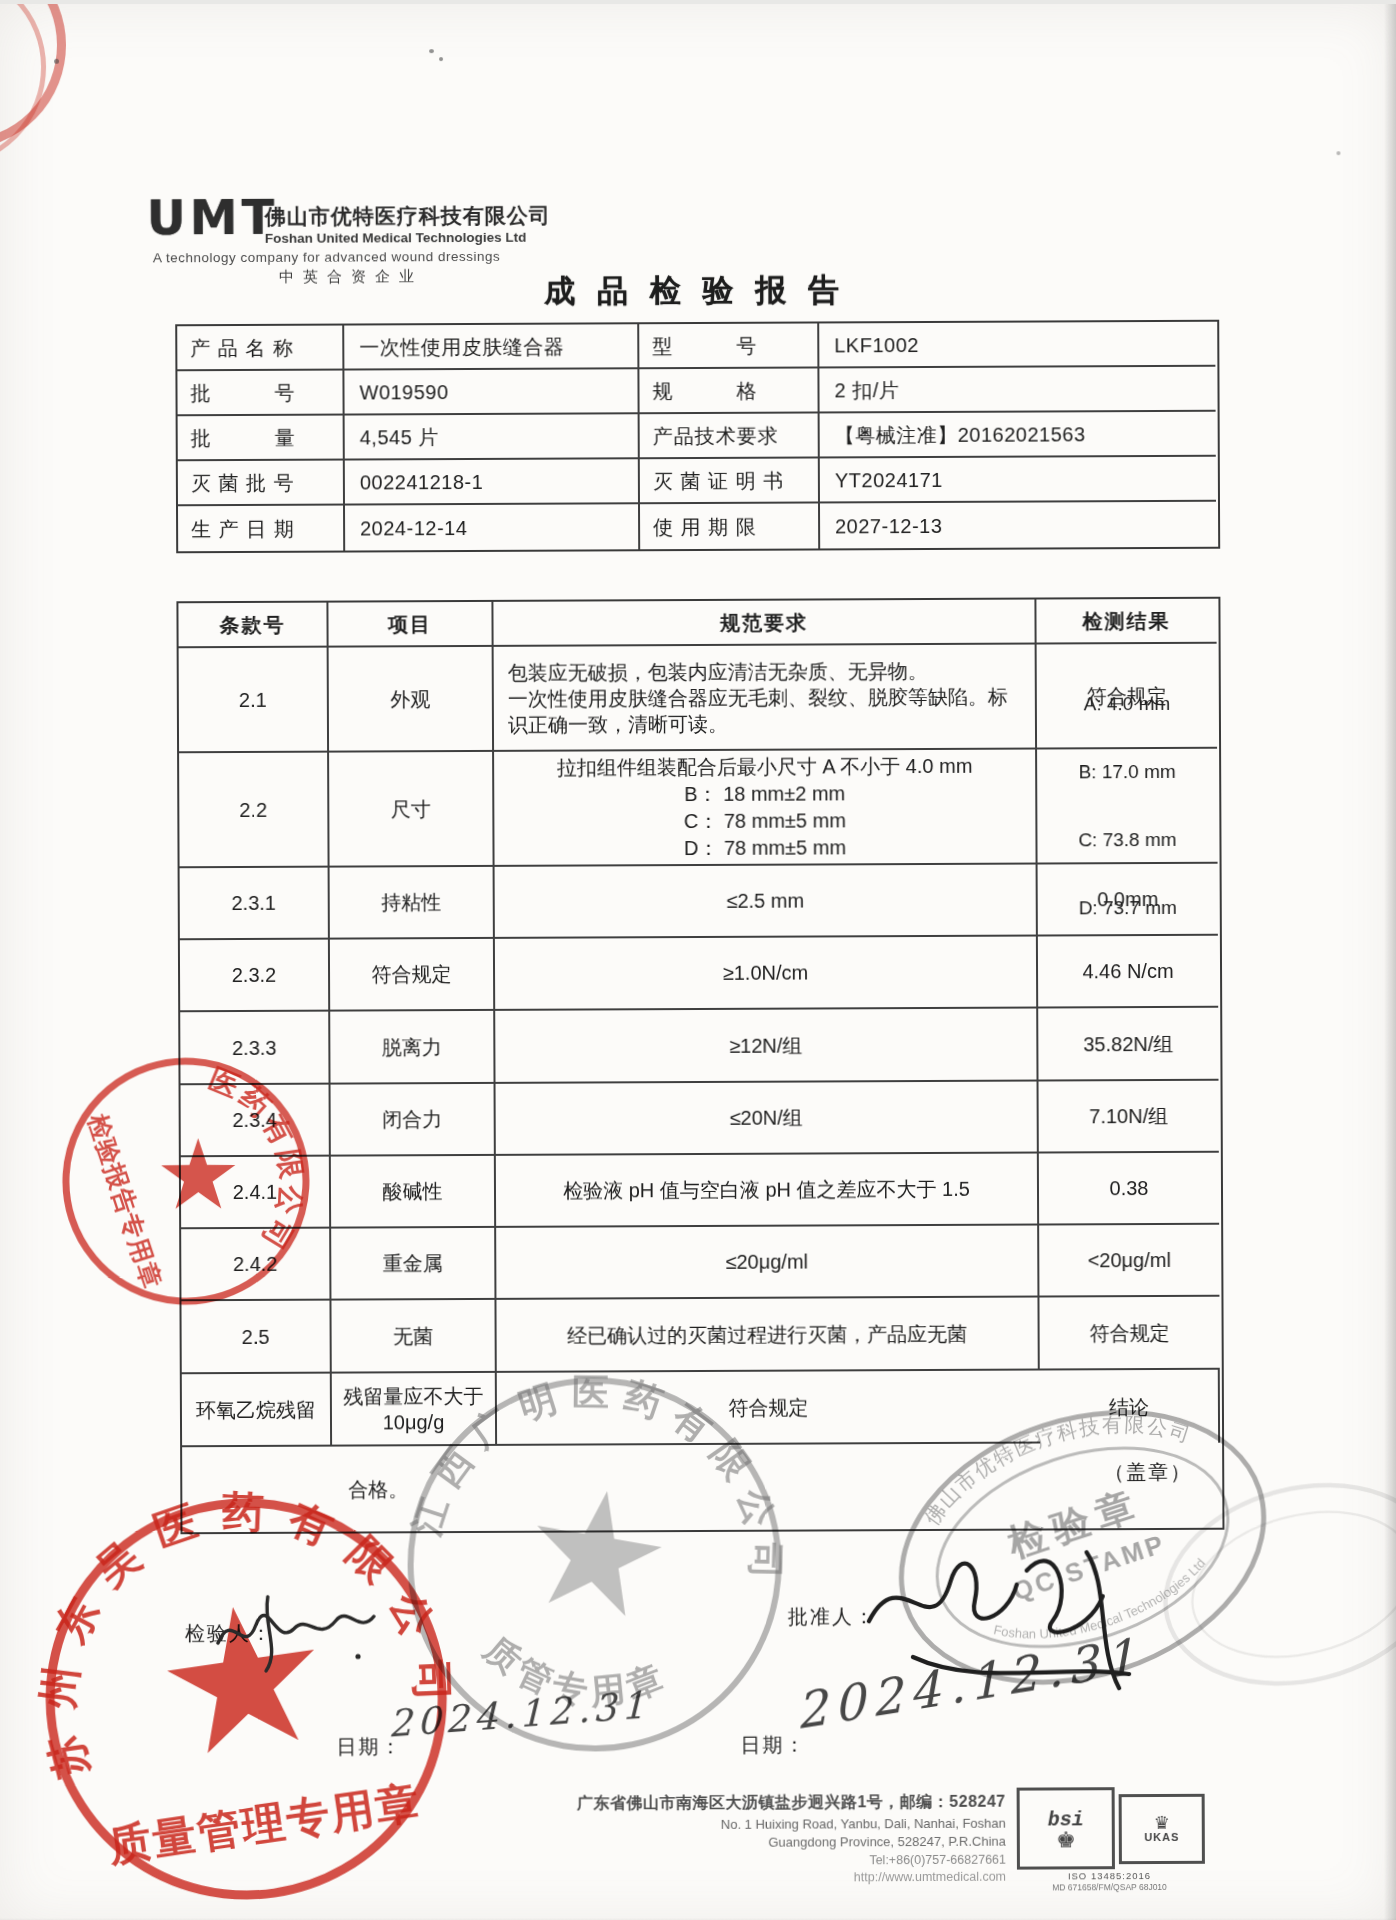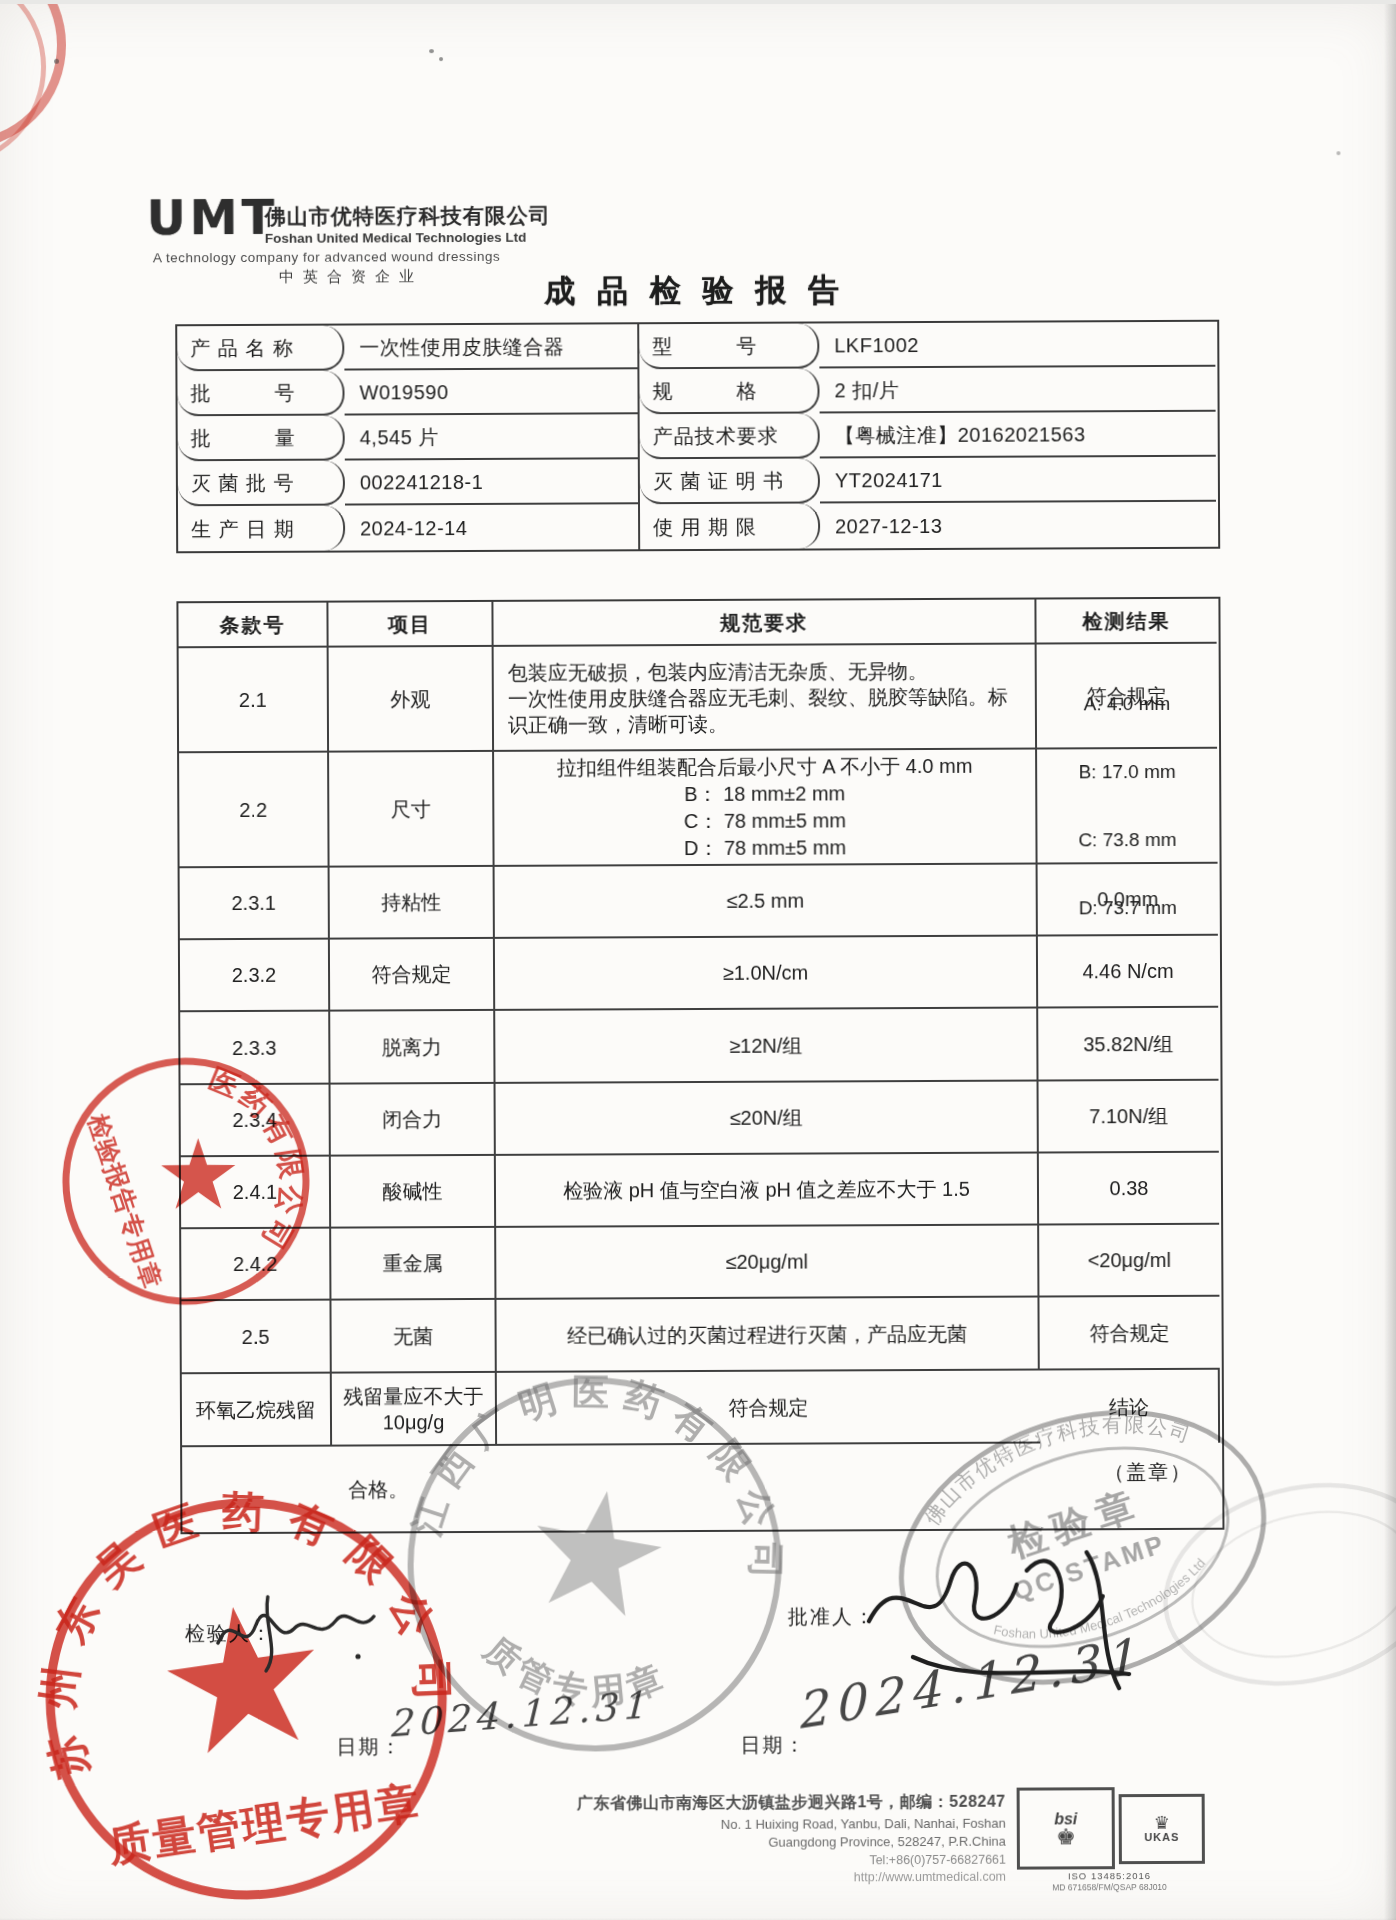--- a/index.html
+++ b/index.html
@@ -25,21 +25,21 @@
 
   
   .tbl{display:grid;border:2.5px solid #3a3a3a;background:transparent;}
   .t1{left:178px;top:318px;width:1040px;grid-template-columns:167px 295px 180px 396px;grid-auto-rows:45px;}
   .t2{left:178px;top:595px;width:1040px;grid-template-columns:150px 165px 543px 180px;
       grid-template-rows:45px 105px 115px 72px 72px 73px 72px 72px 72px 73px 73px 85px;}
   .c{border-right:2px solid #3f3f3f;border-bottom:2px solid #3f3f3f;display:flex;align-items:center;
      font-size:20px;color:#202020;line-height:1.3;}
   .c.last{border-right:none;}
   .c.bb0{border-bottom:none;}
-  .lbl{padding-left:13px;letter-spacing:1px;border-radius:21px;}
+  .lbl{padding-left:13px;letter-spacing:1px;}
   .val{padding-left:15px;letter-spacing:.5px;}
   .cc{justify-content:center;text-align:center;}
   .hd{font-weight:700;letter-spacing:2px;}
   .specL{flex-direction:column;align-items:flex-start;justify-content:center;padding:4px 10px 4px 14px;font-size:20px;}
   .specC{flex-direction:column;align-items:center;justify-content:center;font-size:20px;line-height:27px;}
   .resC{flex-direction:column;align-items:center;justify-content:center;font-size:19px;line-height:25px;gap:43px;}
   .concl{position:relative;padding-left:16px;}
   .seal-hint{position:absolute;right:28px;top:16px;font-size:20px;letter-spacing:2px;}
 
   
@@ -50,21 +50,21 @@
 
   
   .ft{text-align:right;color:#4c4c4c;}
   .ft-cn{left:520px;top:1789px;width:482px;font-size:16px;font-weight:700;letter-spacing:.5px;}
   .ft-e1{left:520px;top:1813px;width:482px;font-size:13px;color:#666;}
   .ft-e2{left:520px;top:1831px;width:482px;font-size:13px;color:#6d6d6d;}
   .ft-tel{left:520px;top:1850px;width:482px;font-size:12.5px;color:#8a8a8a;}
   .ft-web{left:520px;top:1867px;width:482px;font-size:12.5px;color:#9a9a9a;}
   .cert1{left:1013px;top:1785px;width:92px;height:76px;border:3px solid #4f4f4f;
          display:flex;flex-direction:column;align-items:center;justify-content:center;color:#444;}
-  .cert1 .b{font-size:16px;font-weight:700;font-style:italic;}
+  .cert1 .b{font-size:20px;font-weight:700;font-style:italic;font-family:Liberation Mono, monospace;}
   .cert1 .k{font-size:22px;line-height:18px;}
   .cert2{left:1115px;top:1792px;width:80px;height:64px;border:3px solid #4f4f4f;
          display:flex;flex-direction:column;align-items:center;justify-content:center;color:#444;}
   .cert2 .k{font-size:18px;line-height:16px;}
   .cert2 .b{font-size:11px;font-weight:700;letter-spacing:1px;}
   .cert-l1{left:1013px;top:1868px;width:185px;font-size:9.5px;color:#555;text-align:center;letter-spacing:1px;}
   .cert-l2{left:1013px;top:1880px;width:185px;font-size:8.5px;color:#777;text-align:center;}
 
   
   .stamp{pointer-events:none;mix-blend-mode:multiply;}

